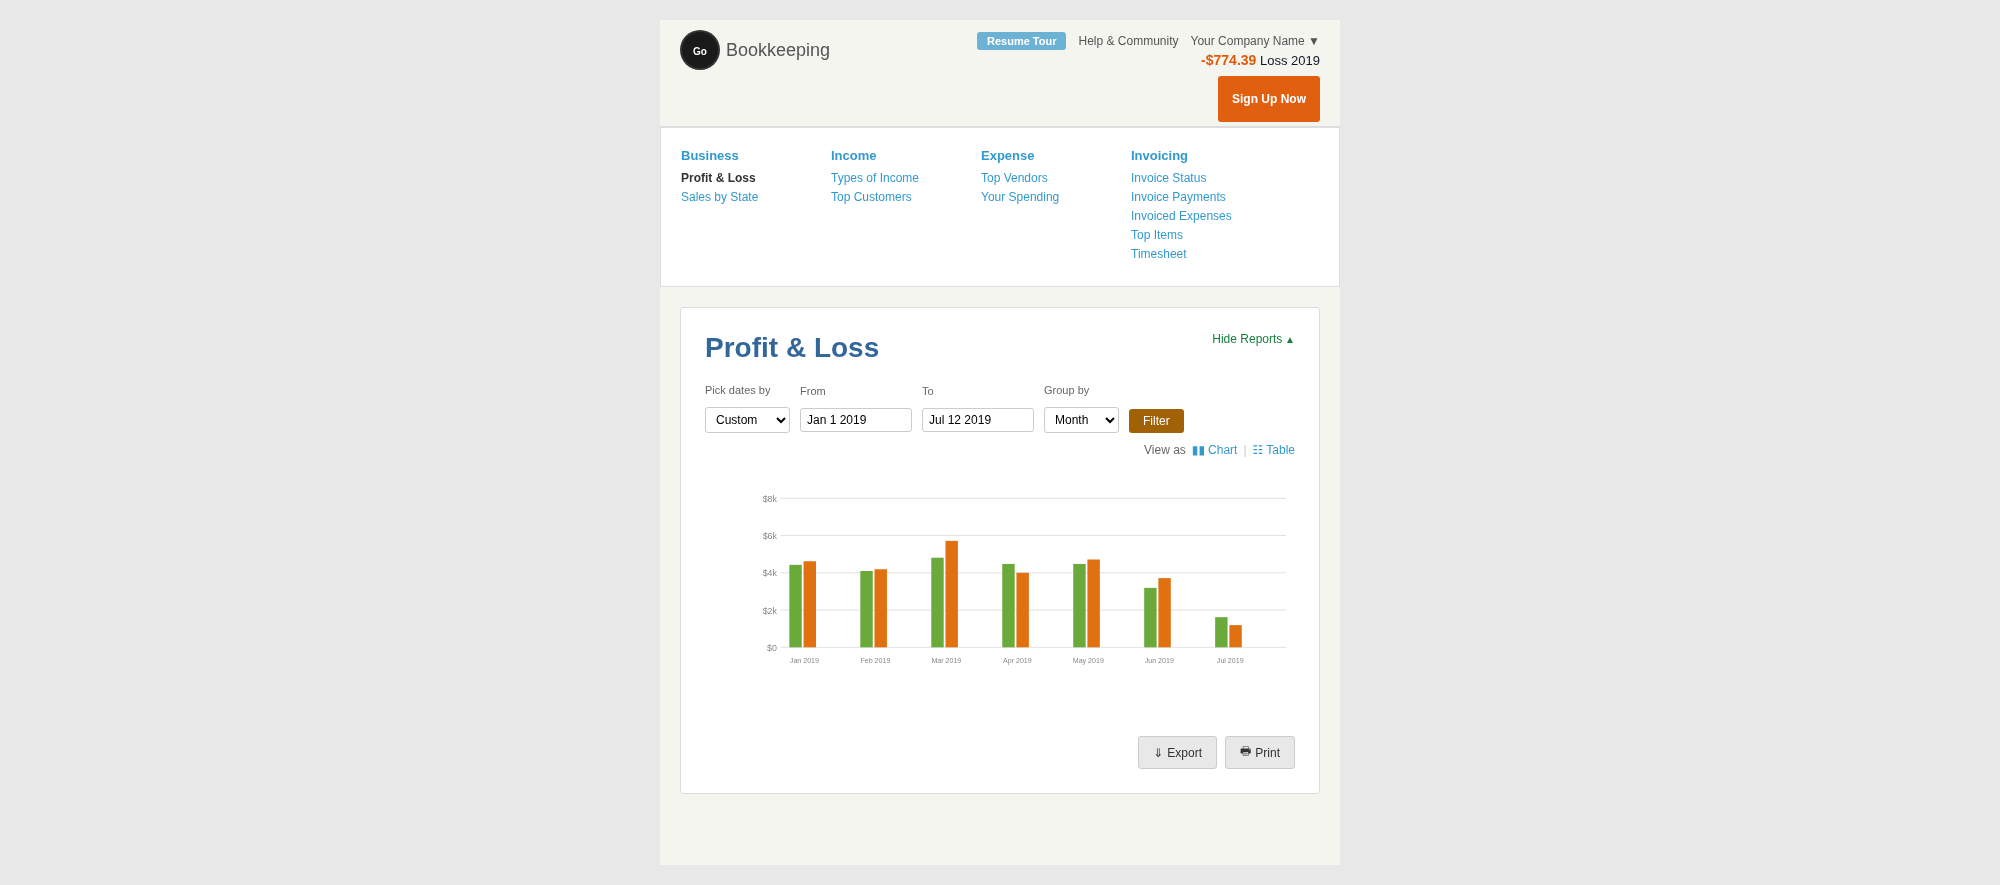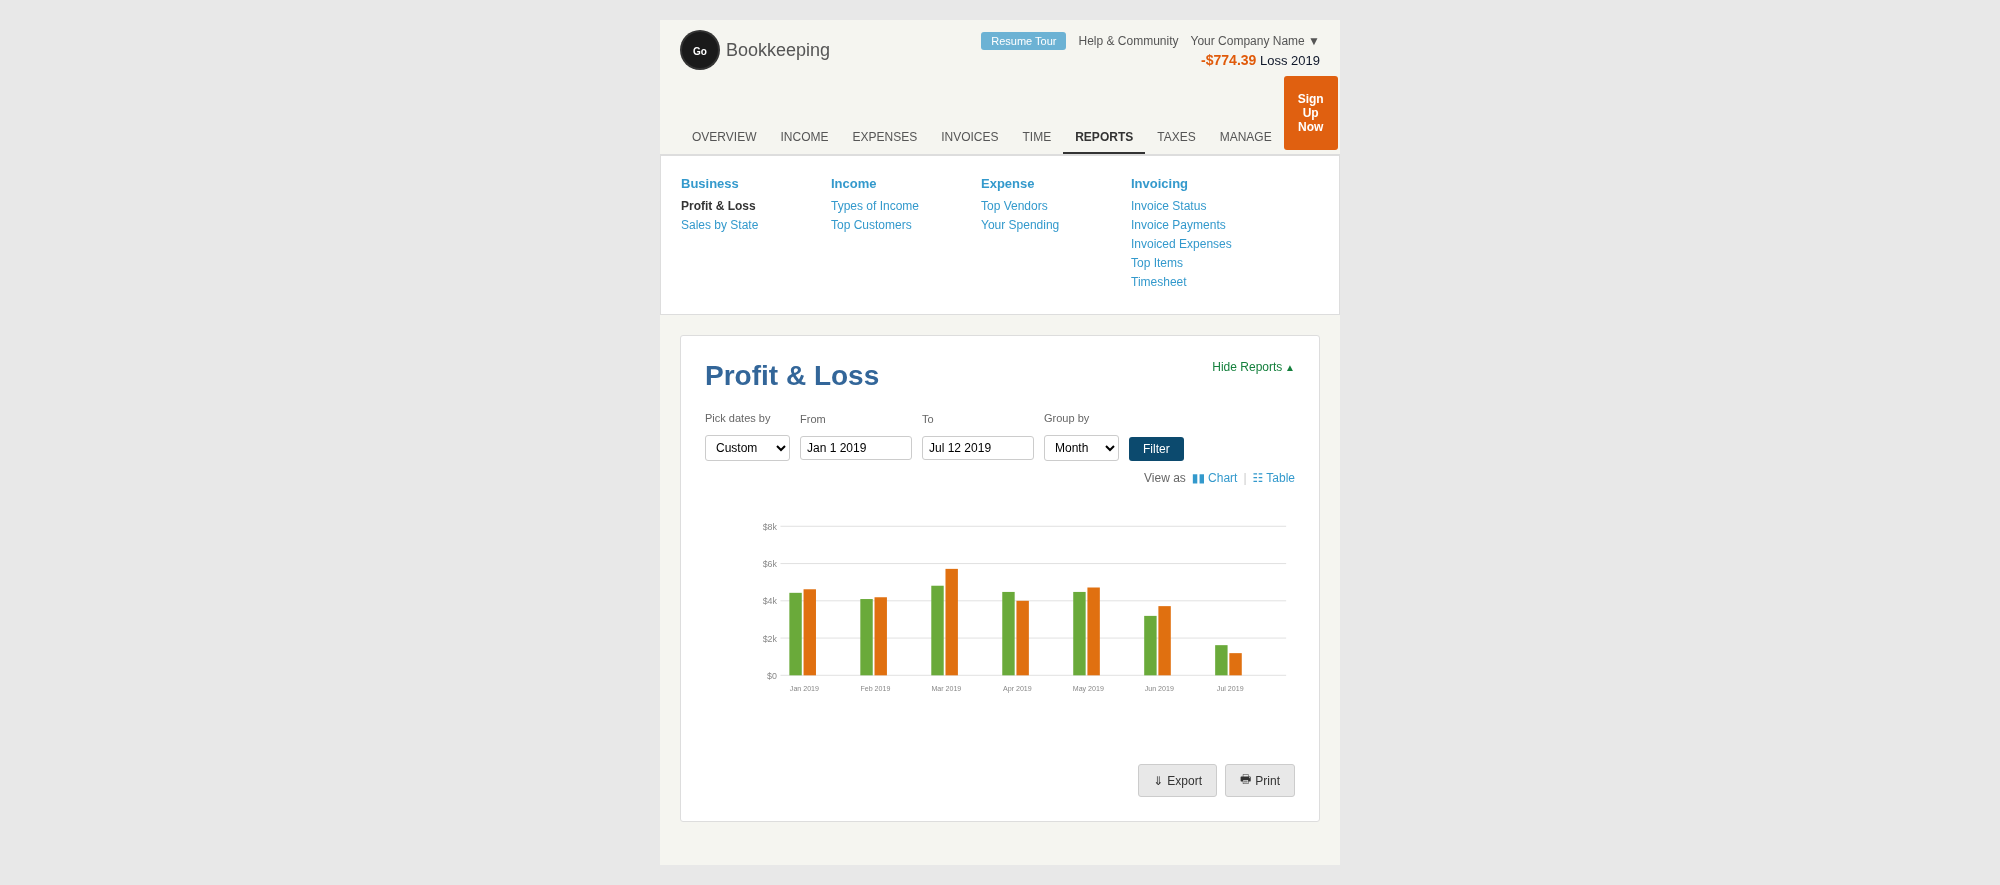--- a/index.html
+++ b/index.html
@@ -48,20 +48,21 @@
       gap: 12px;
     }
     .resume-tour-btn {
       background: #6cb2d4;
       color: white;
       border: none;
       padding: 3px 10px;
       border-radius: 3px;
       font-size: 11px;
       cursor: pointer;
+      font-weight: bold;
     }
     .help-link {
       color: #555;
       font-size: 12px;
       text-decoration: none;
     }
     .company-name {
       color: #555;
       font-size: 12px;
       cursor: pointer;
@@ -195,21 +196,21 @@
       cursor: pointer;
     }
     .filter-input {
       padding: 4px 6px;
       border: 1px solid #ccc;
       border-radius: 3px;
       font-size: 12px;
       width: 112px;
     }
     .filter-btn {
-      background: #0c4a6e;
+      background: #a16207;
       color: white;
       border: none;
       padding: 5px 14px;
       border-radius: 3px;
       font-size: 12px;
       cursor: pointer;
       align-self: flex-end;
     }
     .view-as {
       margin-left: auto;
@@ -310,31 +311,20 @@
             </span>
           </div>
           <div>
             <span class="loss-amount">-$774.39</span>
             <span class="loss-label">Loss 2019</span>
           </div>
         </div>
       </div>
 
       <div style="display:flex; align-items:flex-end; justify-content:space-between;">
-        <nav class="nav">
-
-          <a class="nav-item">OVERVIEW</a>
-          <a class="nav-item">INCOME</a>
-          <a class="nav-item">EXPENSES</a>
-          <a class="nav-item">INVOICES</a>
-          <a class="nav-item">TIME</a>
-          <a class="nav-item active">REPORTS</a>
-          <a class="nav-item">TAXES</a>
-          <a class="nav-item">MANAGE</a>
-        </nav>
         <button class="signup-btn">Sign Up Now</button>
       </div>
     </div>
 
     <div class="dropdown-menu">
       <div class="dropdown-col">
         <div class="dropdown-col-title">Business</div>
         <a class="dropdown-item bold-item">Profit &amp; Loss</a>
         <a class="dropdown-item">Sales by State</a>
       </div>

